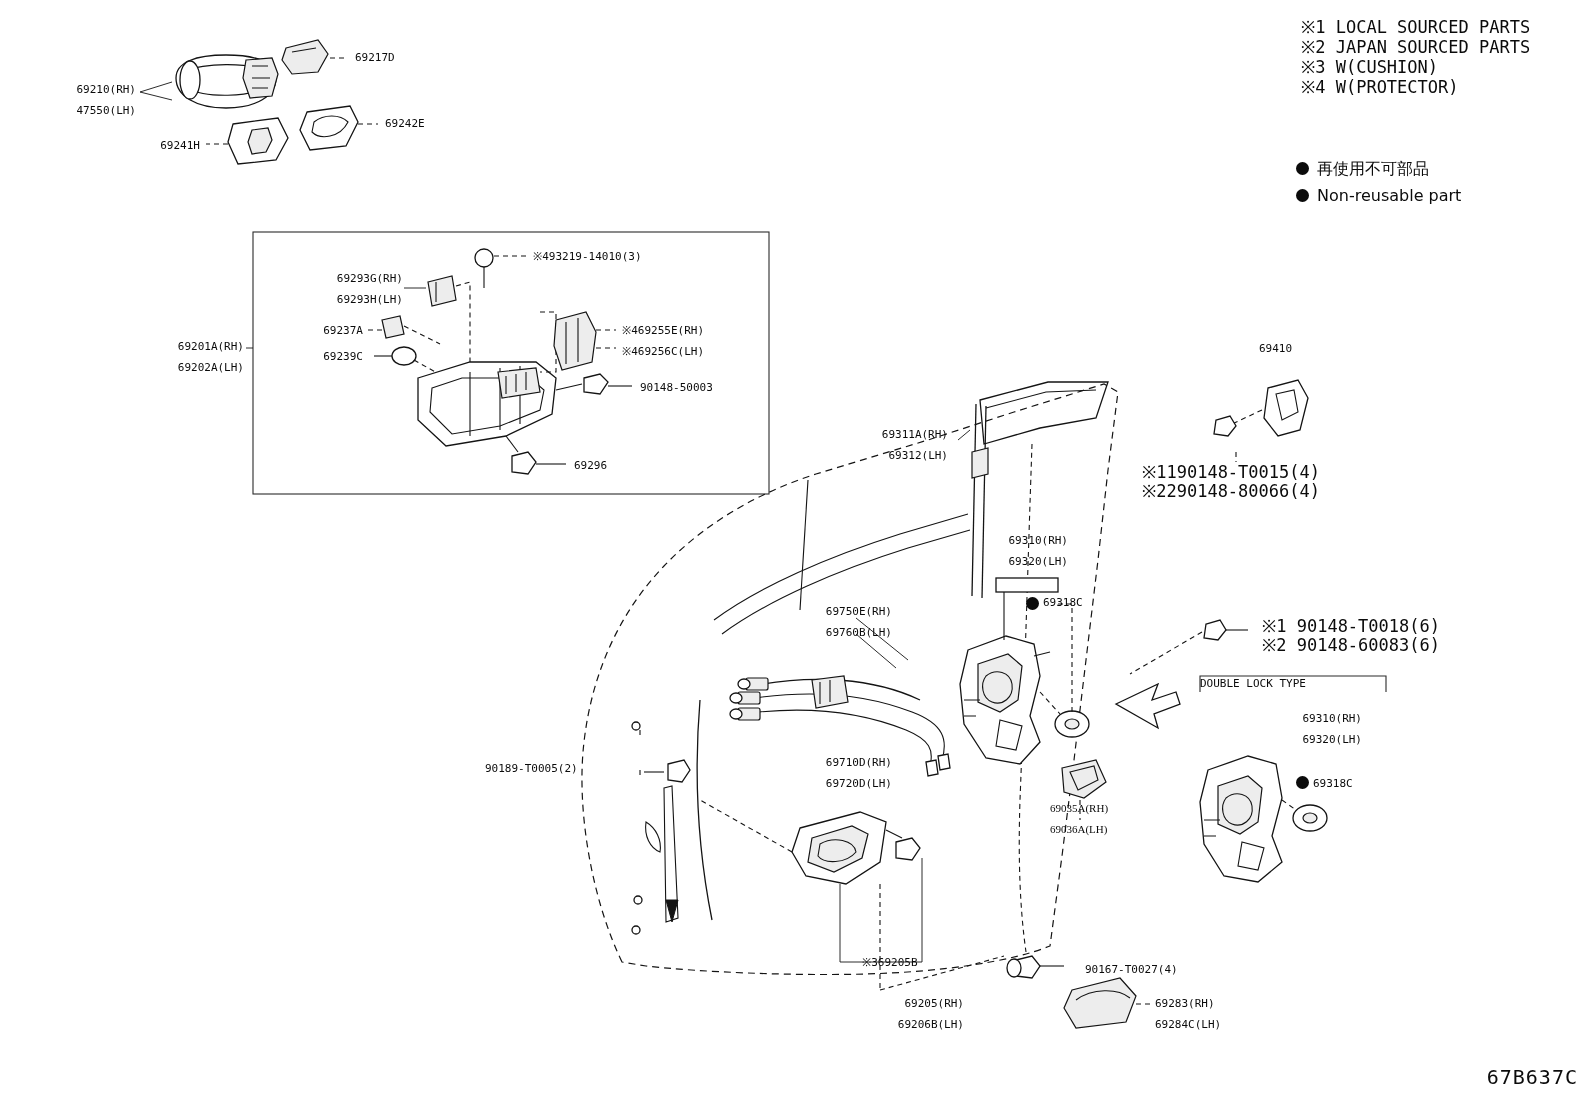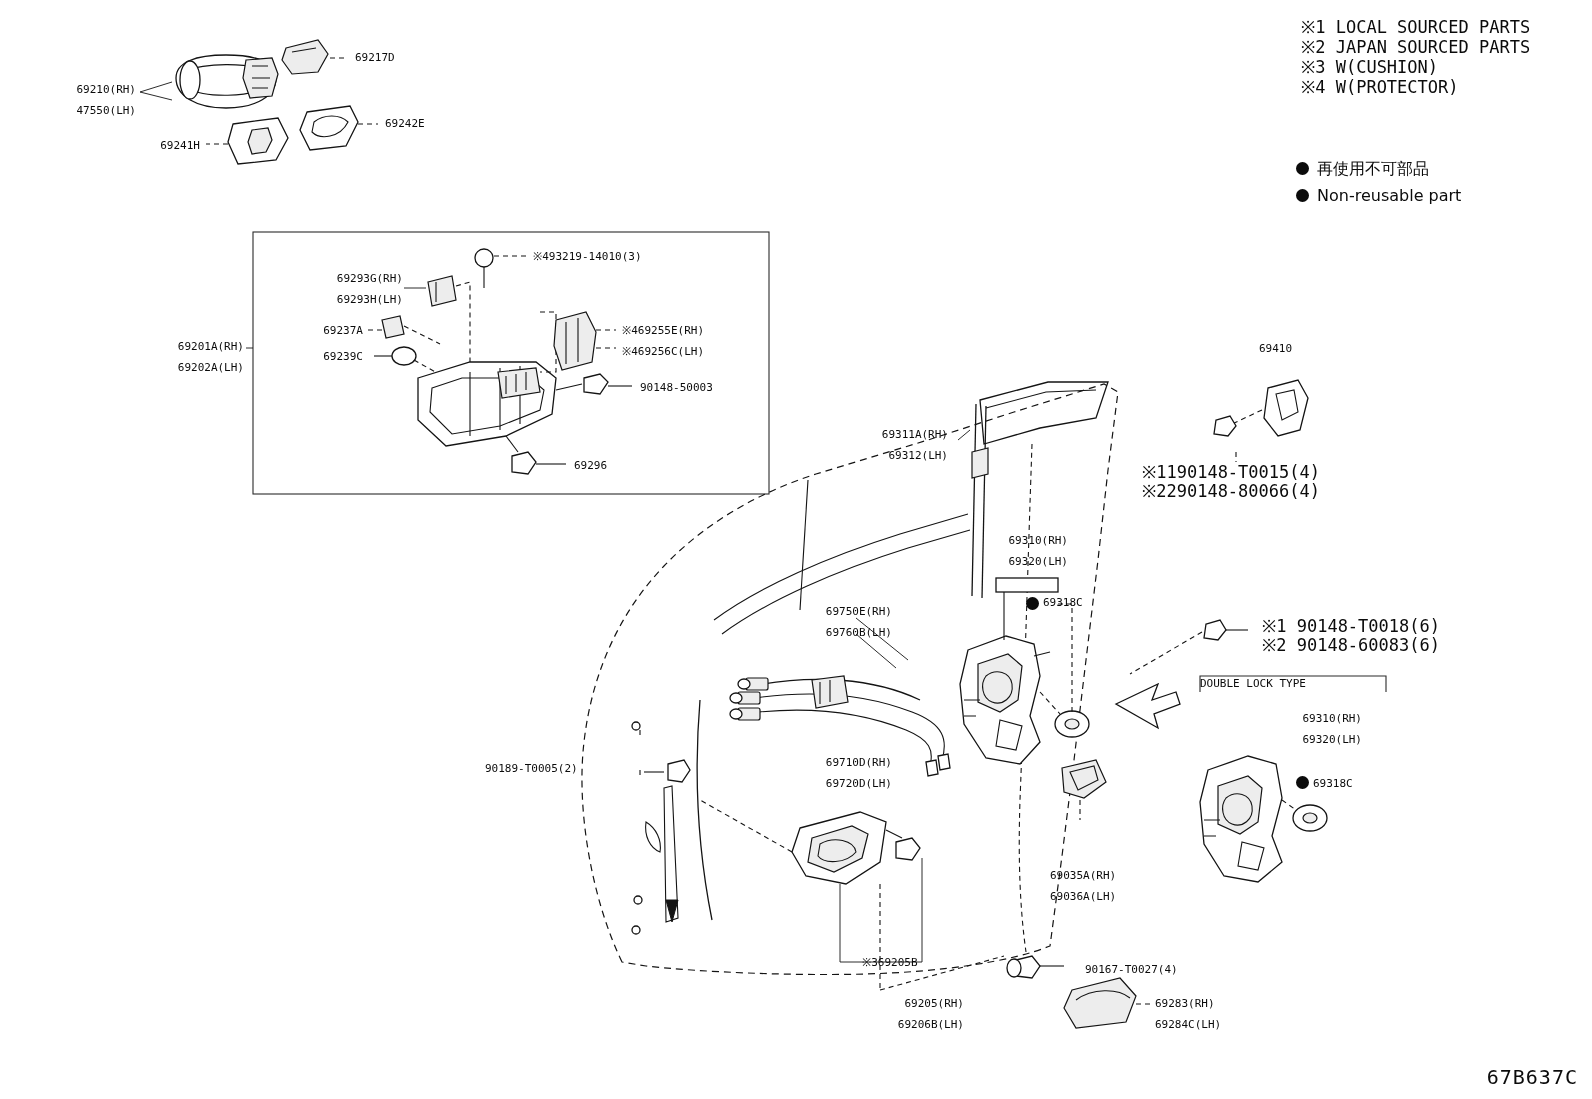--- a/index.html
+++ b/index.html
@@ -260,21 +260,21 @@
 <div class="lbl r" style="left:744px;top:581px;width:148px;margin-top:20px;">69750E(RH)
 69760B(LH)</div>
 <div class="lbl" style="left:1200px;top:673px;">DOUBLE LOCK TYPE</div>
 <div class="lbl r" style="left:1236px;top:708px;width:126px;">69310(RH)
 69320(LH)</div>
 <div class="lbl" style="left:1313px;top:773px;">69318C</div>
 
 <div class="lbl r" style="left:744px;top:752px;width:148px;">69710D(RH)
 69720D(LH)</div>
 <div class="lbl" style="left:485px;top:758px;">90189-T0005(2)</div>
-<div class="lbl" style="left:1050px;top:865px;">69035A(RH)
+<div class="lbl" style="left:1050px;top:798px;font-family:Liberation Serif, serif;">69035A(RH)
 69036A(LH)</div>
 
 <div class="lbl" style="left:862px;top:952px;">※369205B</div>
 <div class="lbl r" style="left:838px;top:993px;width:126px;">69205(RH)
 69206B(LH)</div>
 <div class="lbl" style="left:1085px;top:959px;">90167-T0027(4)</div>
 <div class="lbl" style="left:1155px;top:993px;">69283(RH)
 69284C(LH)</div>
 
 <div class="code">67B637C</div>

